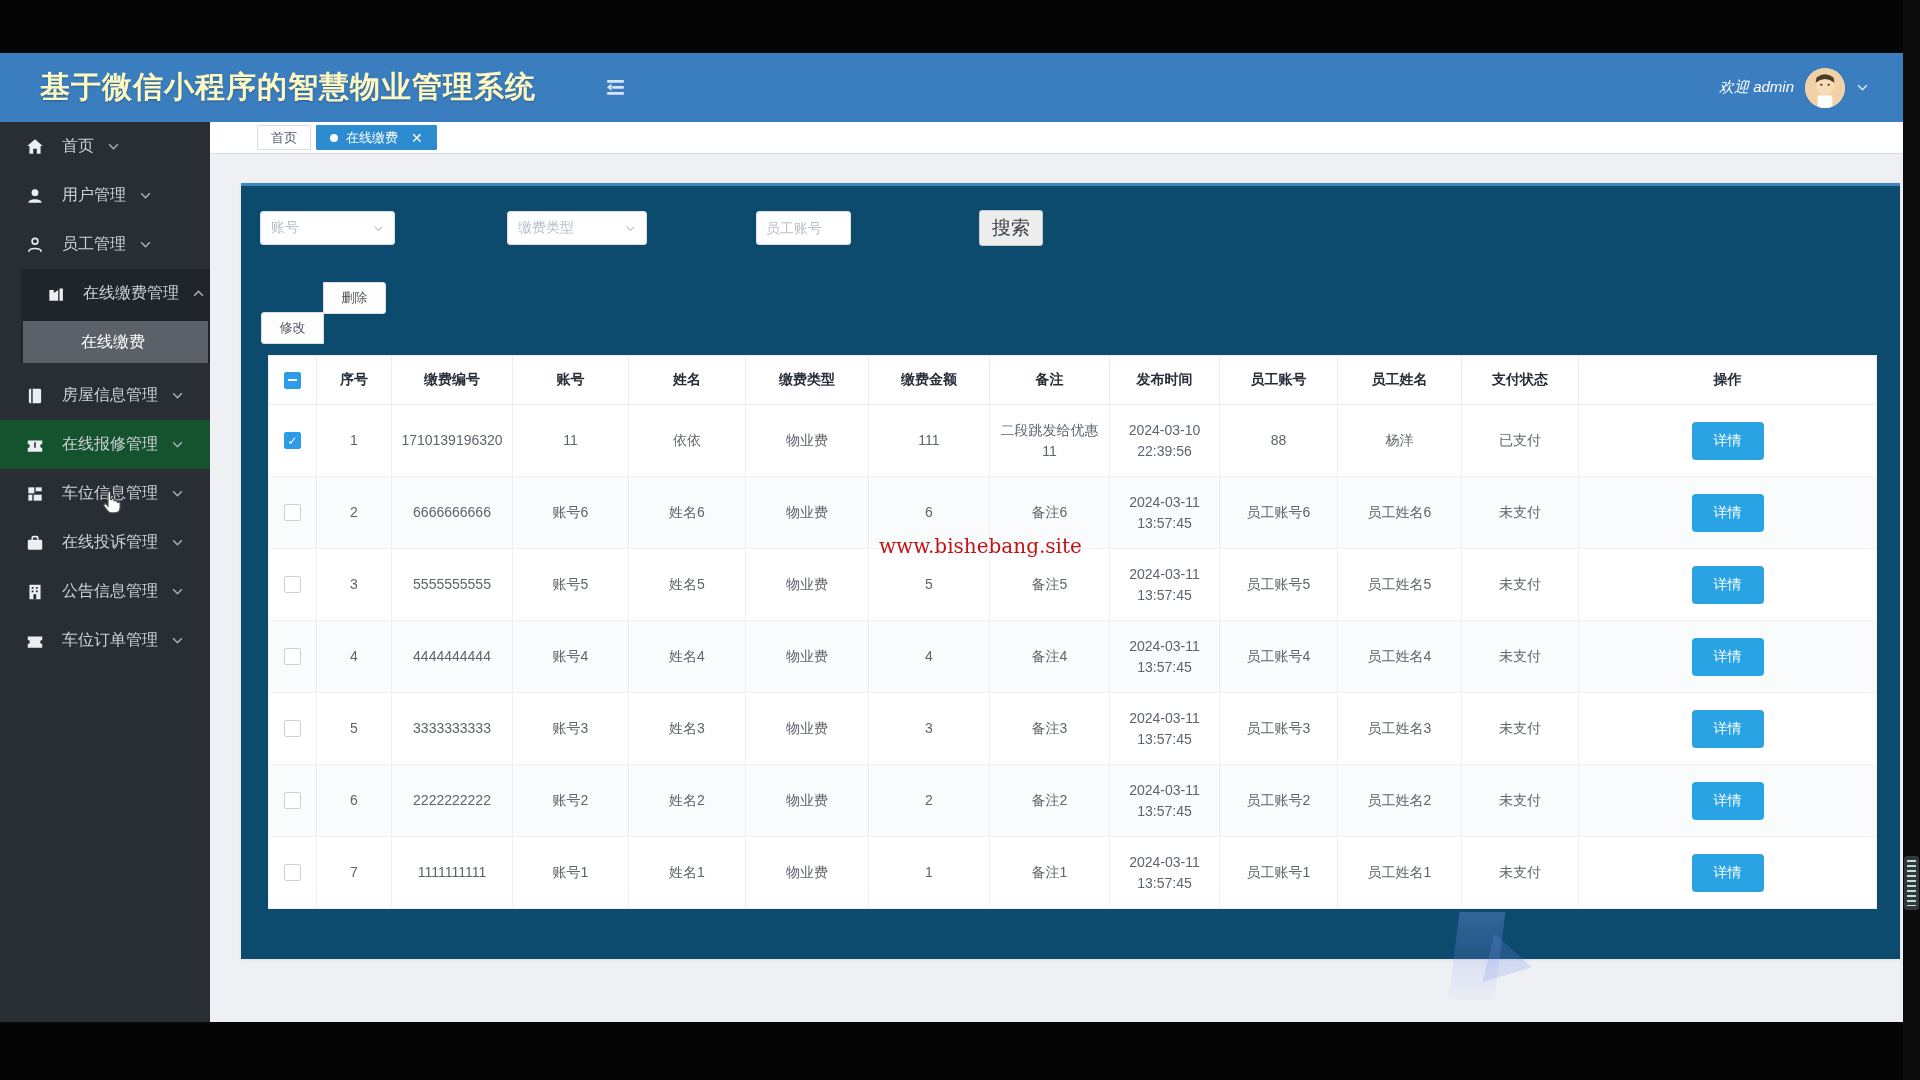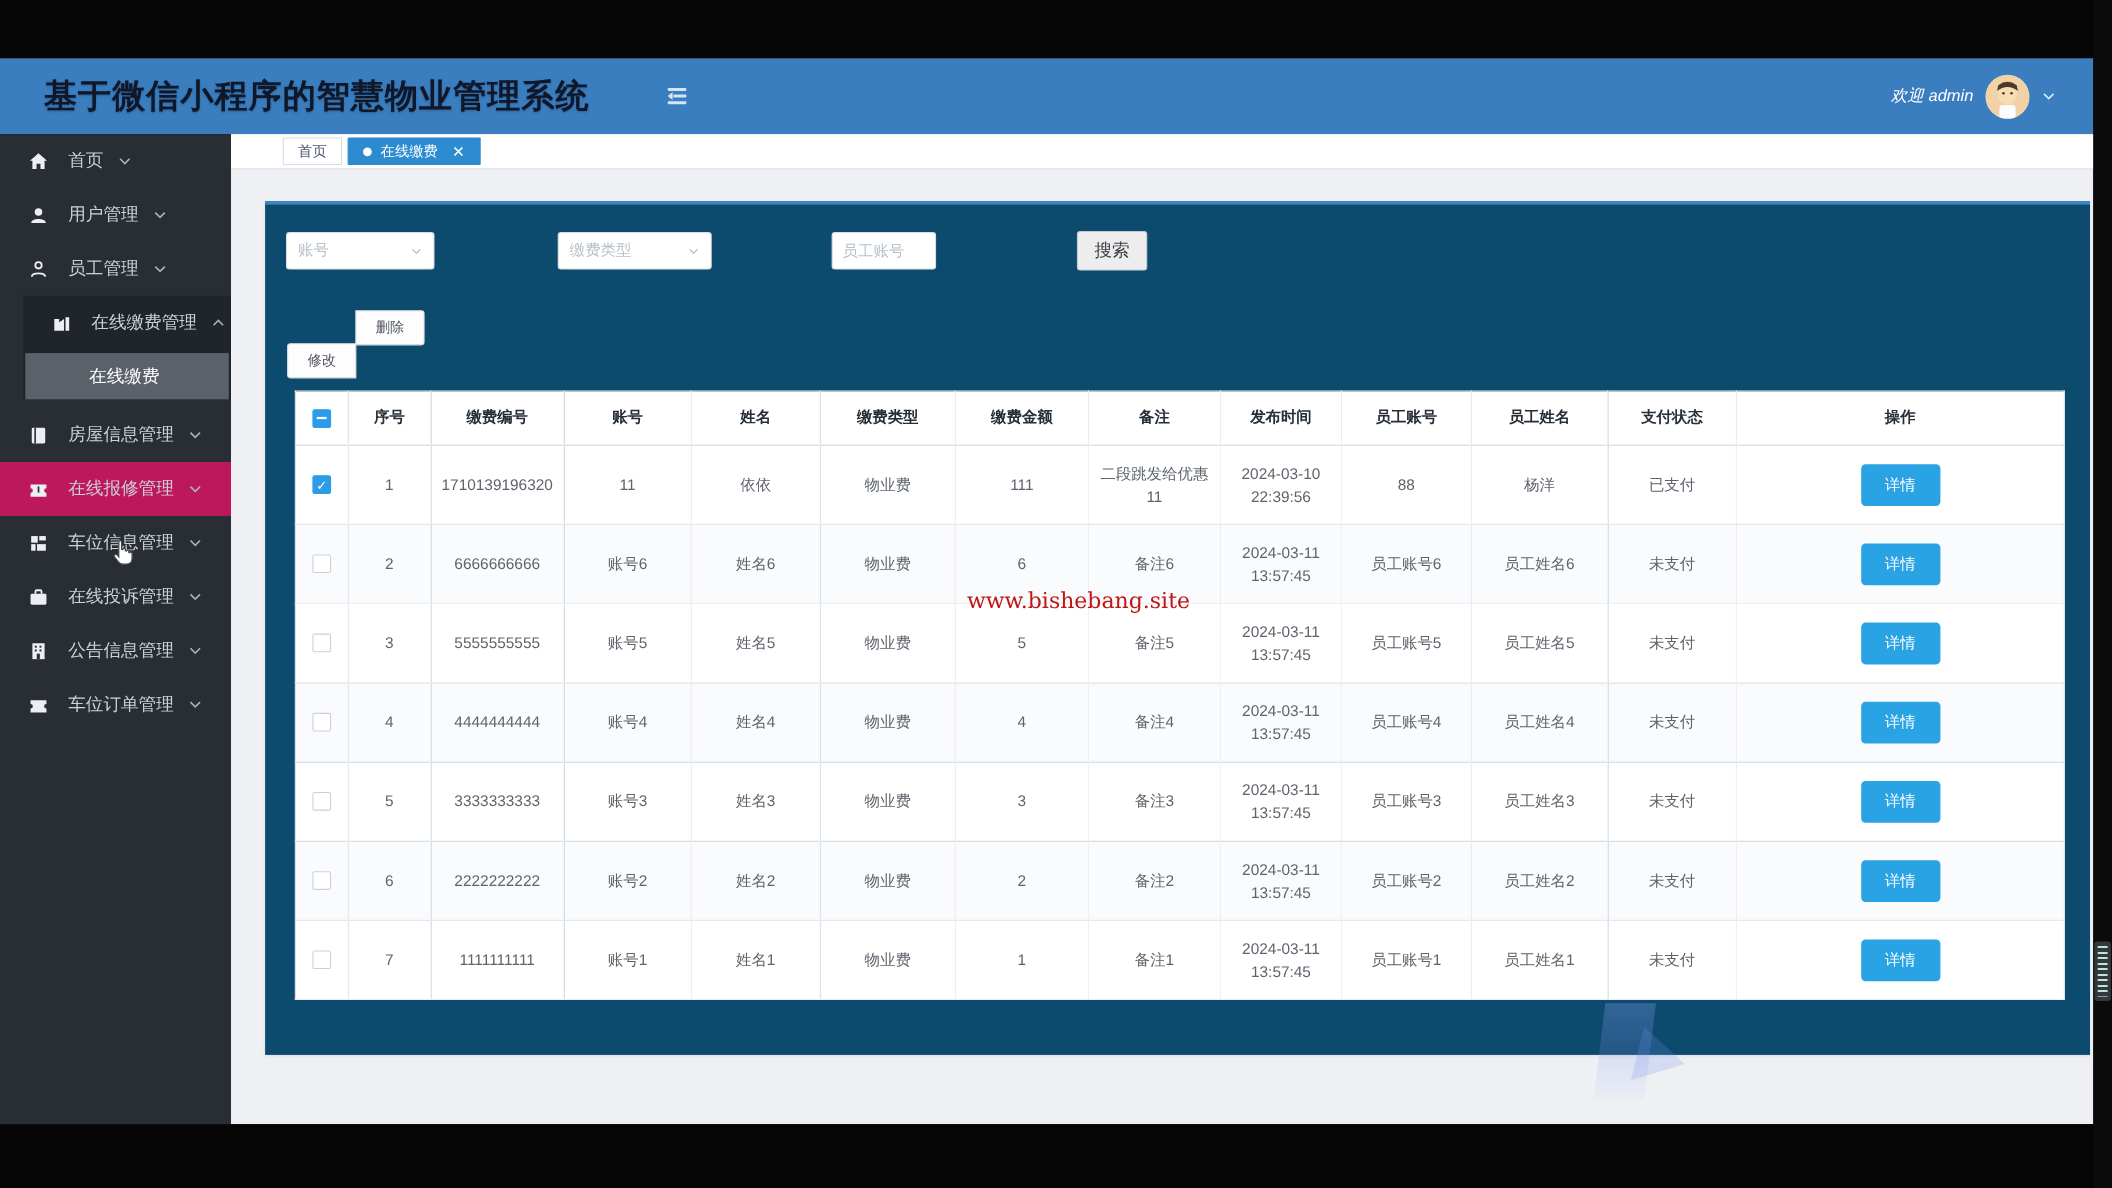--- a/index.html
+++ b/index.html
@@ -10,36 +10,36 @@
   html,body{margin:0;padding:0;}
   body{width:1920px;height:1080px;position:relative;overflow:hidden;background:#050505;
        font-family:"Liberation Sans","DejaVu Sans",sans-serif;}
   .top-bar{position:absolute;left:0;top:0;width:1920px;height:53px;background:#050505;}
   .bottom-bar{position:absolute;left:0;top:1022px;width:1920px;height:58px;background:#050505;}
   .right-strip{position:absolute;top:0;right:0;width:17px;height:1080px;background:#0b0b0b;z-index:40;}
 
   
   .header{position:absolute;left:0;top:53px;width:1903px;height:69px;background:var(--header-blue);
           display:flex;align-items:center;}
-  .app-title{color:#0f172a;font-size:30px;font-weight:bold;margin-left:40px;letter-spacing:1px;
+  .app-title{color:#fef9c3;font-size:30px;font-weight:bold;margin-left:40px;letter-spacing:1px;
              text-shadow:0 1px 2px rgba(0,0,0,.25);white-space:nowrap;}
   .collapse-btn{margin-left:66px;display:flex;align-items:center;cursor:pointer;}
   .header-right{position:absolute;right:34px;top:0;height:69px;display:flex;align-items:center;gap:11px;font-style:italic;}
   .welcome{color:#fff;font-size:15px;white-space:nowrap;}
   .avatar{width:40px;height:40px;border-radius:50%;overflow:hidden;background:#f1d2a6;flex:0 0 auto;}
   .hdr-chev{color:#d9e8f5;display:flex;}
 
   
   .sidebar{position:absolute;left:0;top:122px;width:210px;height:900px;background:#292e35;z-index:5;}
   .side-item{height:49px;display:flex;align-items:center;padding-left:25px;font-size:16px;
              color:#ccd1d7;cursor:pointer;white-space:nowrap;}
   .side-item .s-icon{width:20px;height:20px;margin-right:17px;color:#eceef1;flex:0 0 auto;display:flex;}
   .side-item .s-chev{margin-left:13px;color:#aab0b8;display:flex;}
   .side-group{background:#20252b;margin-left:21px;}
-  .side-item.hovered{background:#be185d;}
+  .side-item.hovered{background:#14532d;}
   .submenu-item{height:42px;margin:3px 2px 8px 2px;display:flex;align-items:center;
                 padding-left:58px;font-size:16px;color:#fff;cursor:pointer;}
   .submenu-item.active{background:#5a6168;}
 
   
   .main{position:absolute;left:210px;top:122px;width:1693px;height:900px;background:#eef0f4;}
   .tabbar{height:32px;background:#fff;border-bottom:1px solid #d8dce5;display:flex;
           align-items:center;padding-left:47px;gap:5px;}
   .tab{height:25px;padding:0 13px;font-size:13px;display:inline-flex;align-items:center;
        border:1px solid #d8dce5;background:#fff;color:#515a6e;cursor:pointer;border-radius:1px;}
@@ -52,21 +52,21 @@
 
   
   .sel{position:absolute;height:34px;border:1px solid #dcdfe6;border-radius:3px;background:#fff;
        display:flex;align-items:center;justify-content:space-between;padding:0 10px;
        color:#b7bfc9;font-size:14px;cursor:pointer;}
   .sel .sel-chev{color:#c0c4cc;display:flex;}
   .txt-input{position:absolute;height:34px;width:95px;border:1px solid #dcdfe6;border-radius:3px;
              padding:0 9px;font-size:14px;color:#606266;font-family:inherit;}
   .txt-input::placeholder{color:#b7bfc9;}
   .search-btn{position:absolute;left:738px;top:24px;width:64px;height:36px;background:#ededed;
-              border:1px solid #c6cbd1;border-radius:3px;font-size:16px;color:#3c4046;
+              border:1px solid #c6cbd1;border-radius:3px;font-size:19px;color:#3c4046;
               font-family:inherit;cursor:pointer;}
   .act-group{position:absolute;left:20px;top:96px;display:flex;}
   .act-btn{width:63px;height:32px;background:#fdfdfd;border:1px solid #dcdfe6;font-size:13px;
            color:#51565e;font-family:inherit;cursor:pointer;}
   .act-btn:first-child{border-radius:3px 0 0 3px;margin-top:30px;}
   .act-btn:last-child{border-radius:0 3px 3px 0;margin-left:-1px;}
 
   
   .table-wrap{position:absolute;left:27px;top:169px;border-radius:32px;}
   table{border-collapse:collapse;table-layout:fixed;width:1608px;font-size:14px;color:#5e646c;}

